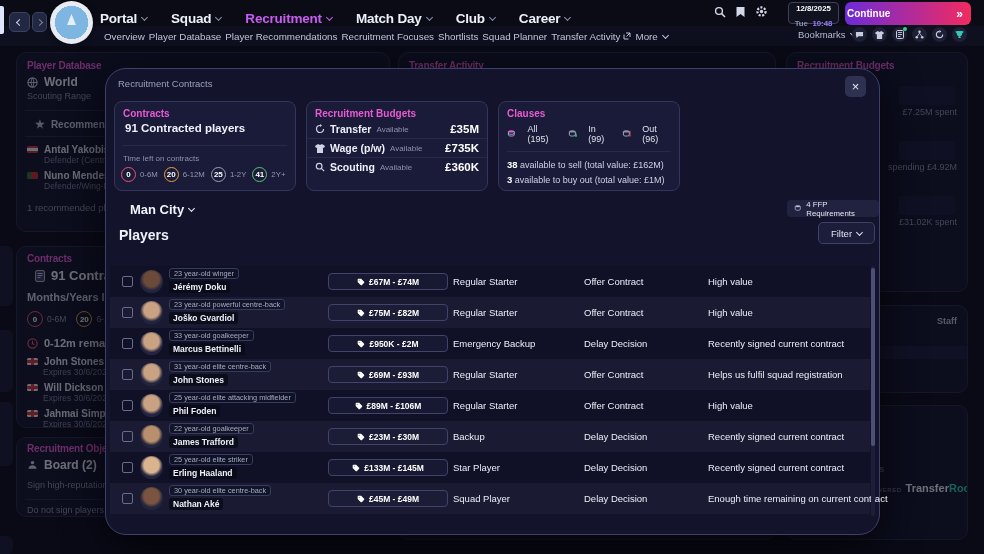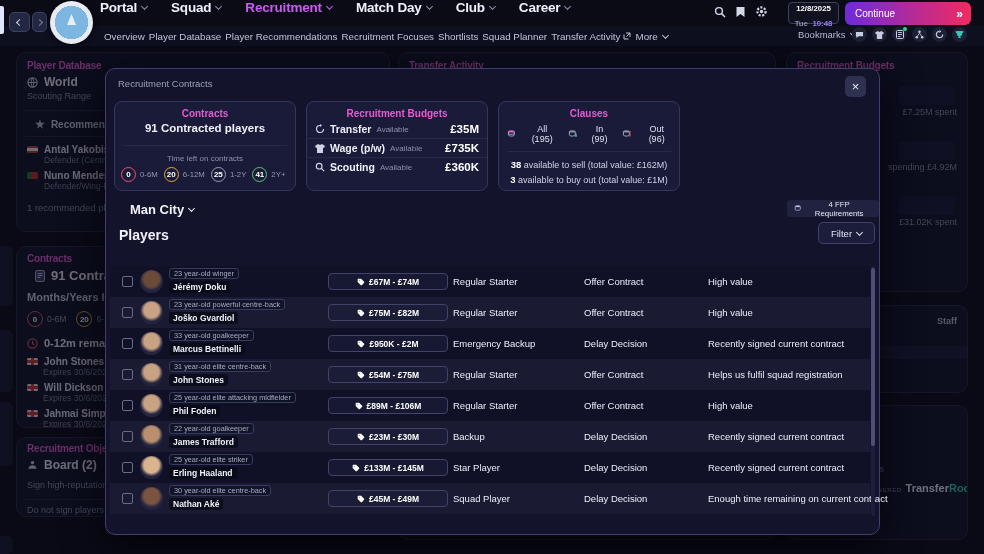--- a/index.html
+++ b/index.html
@@ -11,36 +11,36 @@
   .topbar{ position:absolute; left:0; top:0; width:984px; height:46px; background:#0a0b15; z-index:10; }
   .topbar .row2bg{ position:absolute; left:0; top:26px; width:984px; height:20px; background:#0e0f1f; }
   .corner-strip{ position:absolute; left:0; top:6px; width:4px; height:28px; background:#dfe4ff; border-radius:0 2px 2px 0; }
   .histbtn{ position:absolute; top:12px; height:20px; background:#232842; border:1px solid #3a4166; border-radius:5px;
     display:flex; align-items:center; justify-content:center; color:#cfd4ea; }
   .chev{ display:inline-block; width:5px; height:5px; border-right:1.5px solid currentColor; border-bottom:1.5px solid currentColor; transform:rotate(45deg); margin-left:5px; margin-bottom:2px; }
   .chev-left{ transform:rotate(135deg); margin:0; } .chev-right{ transform:rotate(-45deg); margin:0; }
   .crest{ position:absolute; left:50px; top:1px; width:43px; height:43px; border-radius:50%;
     background:radial-gradient(circle at 50% 50%, #7db6e0 0 55%, #e9ebf2 55% 78%, #1d2a4f 78% 86%, #e9ebf2 86%); box-shadow:0 0 6px rgba(0,0,0,.6); }
   .crest::after{ content:""; position:absolute; left:17px; top:13px; width:9px; height:11px; background:#f3f5f8; clip-path:polygon(0 100%,50% 0,100% 100%); opacity:.9; }
-  .nav{ position:absolute; left:100px; top:0; height:26px; display:flex; align-items:flex-start; gap:24px; }
+  .nav{ position:absolute; left:100px; top:0; height:26px; display:flex; align-items:flex-end; gap:24px; }
   .nav-item{ font-size:13.5px; font-weight:bold; letter-spacing:-0.2px; color:#eef0fa; cursor:pointer; display:flex; align-items:center; }
   .nav-item .chev{ color:#8b90ad; }
   .nav-item.active{ color:var(--navactive); } .nav-item.active .chev{ color:var(--navactive); }
   .subnav{ position:absolute; left:104px; top:27px; height:18px; display:flex; align-items:center; gap:4px; }
   .subnav-item{ font-size:9.8px; color:#c3c7da; cursor:pointer; display:flex; align-items:center; gap:3px; }
   .icon{ display:inline-block; }
   .tool-icons{ position:absolute; top:5px; left:714px; display:flex; gap:9px; align-items:center; color:#d4d8ea; }
   .datebox{ position:absolute; left:788px; top:2px; width:51px; height:22px; border:1px solid #3c415f; border-radius:4px;
     background:#11121f; text-align:center; line-height:1; padding-top:2px; }
   .datebox .d1{ font-size:7.8px; font-weight:bold; color:#fff; display:block; }
   .datebox .d2{ font-size:7.8px; color:#8b90ad; font-weight:bold; }
   .datebox .d3{ font-size:7.8px; font-weight:bold; color:var(--timepurple); }
   .continue{ position:absolute; left:845px; top:2px; width:126px; height:23px; border-radius:6px;
     background:linear-gradient(90deg, var(--contfrom), var(--contto)); display:flex; align-items:center; cursor:pointer; }
-  .continue .lbl{ font-size:10px; font-weight:normal; color:#fff; margin-left:10px;text-align:center; }
+  .continue .lbl{ font-size:10px; font-weight:bold; color:#fff; margin-left:2px;text-align:center; }
   .continue .ff{ margin-left:auto; margin-right:10px; font-size:12px; font-weight:bold; color:#fff; letter-spacing:-2px; }
   .bookmarks{ position:absolute; left:798px; top:29px; font-size:9.5px; color:#b9bdd0; display:flex; align-items:center; cursor:pointer; }
   .hdr-circles{ position:absolute; left:852px; top:27px; display:flex; gap:5px; }
   .circ-btn{ width:15px; height:15px; border-radius:50%; background:#1d2036; display:flex; align-items:center; justify-content:center; color:#c9cde0; cursor:pointer; }
 
   
   .bglayer{ position:absolute; inset:0; z-index:1; }
   .panel{ position:absolute; background:#12142b; border:1px solid #272a49; border-radius:10px; overflow:hidden; }
   .ptitle{ font-size:10px; font-weight:bold; color:var(--pink); padding:7px 10px 2px; letter-spacing:-0.2px; }
   .edge-strip{ position:absolute; left:0; width:13px; background:#1a1c37; border-radius:0 6px 6px 0; }
@@ -56,21 +56,21 @@
   .tl-chip{ display:inline-flex; align-items:center; gap:4px; margin-right:10px; }
   .tl-circ{ width:16px; height:16px; border-radius:50%; border:1.5px solid #999; font-size:8px; font-weight:bold; color:#fff;
     display:inline-flex; align-items:center; justify-content:center; }
   .tl-lab{ font-size:8.5px; color:#9298b4; }
   .statblock{ position:absolute; right:12px; width:56px; height:19px; background:#1a1c38; border-radius:3px; }
   .statlab{ position:absolute; right:10px; font-size:9px; color:#8d92ae; white-space:nowrap; }
   .overlay{ position:absolute; left:0; top:46px; width:984px; height:508px; background:rgba(7,8,18,0.55); z-index:50; }
 
   
   .modal{ position:absolute; left:105px; top:68px; width:775px; height:467px; z-index:100;
-    background:#13142c; border:1.5px solid #3d406a; border-radius:10px; box-shadow:0 12px 40px rgba(0,0,0,.7);text-align:center; }
+    background:#13142c; border:1.5px solid #3d406a; border-radius:21px; box-shadow:0 12px 40px rgba(0,0,0,.7); }
   .modal-title{ position:absolute; left:12px; top:9px; font-size:9.5px; color:#9aa0ba; }
   .close-btn{ position:absolute; left:739px; top:7px; width:21px; height:21px; border-radius:5px; background:#2e3150;
     color:#e8eaf4; font-size:13px; display:flex; align-items:center; justify-content:center; cursor:pointer; }
   .card{ position:absolute; top:32px; width:182px; height:90px; background:#191b38; border:1px solid #32355c; border-radius:8px; }
   .card h4{ font-size:10px; font-weight:bold; color:var(--pink); padding:6px 8px 1px; }
   .c-big{ font-size:11.5px; font-weight:bold; color:#f0f1fa; padding:2px 10px; }
   .c-cap{ font-size:8px; color:#8d92ae; padding:3px 8px 2px; }
   .chipsrow{ display:flex; padding:2px 6px; }
   .brow{ display:flex; align-items:center; padding:3px 8px; gap:5px; border-top:1px solid #262947; }
   .brow:first-of-type{ border-top:none; }
@@ -550,21 +550,21 @@
       <span class="cb"></span>
       <span class="avatar" style="background: radial-gradient(circle at 50% 40%, rgb(201, 161, 131) 0px, rgb(201, 161, 131) 42%, rgb(35, 37, 63) 62%);"></span>
       <span class="pinfo">
         <span class="pdesc">31 year-old elite centre-back</span>
         <span class="pname">John Stones</span>
       </span>
       <span class="pval">
         <svg width="8" height="8" viewBox="0 0 24 24">
               <path fill="#fff" d="M21.4 11.6l-9-9C12 2.2 11.5 2 11 2H4c-1.1 0-2 .9-2 2v7c0 .5.2 1 .6 1.4l9 9c.8.8 2 .8 2.8 0l7-7c.8-.8.8-2 0-2.8zM6.5 8C5.7 8 5 7.3 5 6.5S5.7 5 6.5 5 8 5.7 8 6.5 7.3 8 6.5 8z"></path>
             </svg>
-        <span>£54M - £75M</span>
+        <span>£69M - £93M</span>
       </span>
       <span class="ppt">Regular Starter</span>
       <span class="padv">Offer Contract</span>
       <span class="prsn">Helps us fulfil squad registration</span>
     </div>
 
     <div class="prow">
       <span class="cb"></span>
       <span class="avatar" style="background: radial-gradient(circle at 50% 40%, rgb(201, 161, 131) 0px, rgb(201, 161, 131) 42%, rgb(35, 37, 63) 62%);"></span>
       <span class="pinfo">

